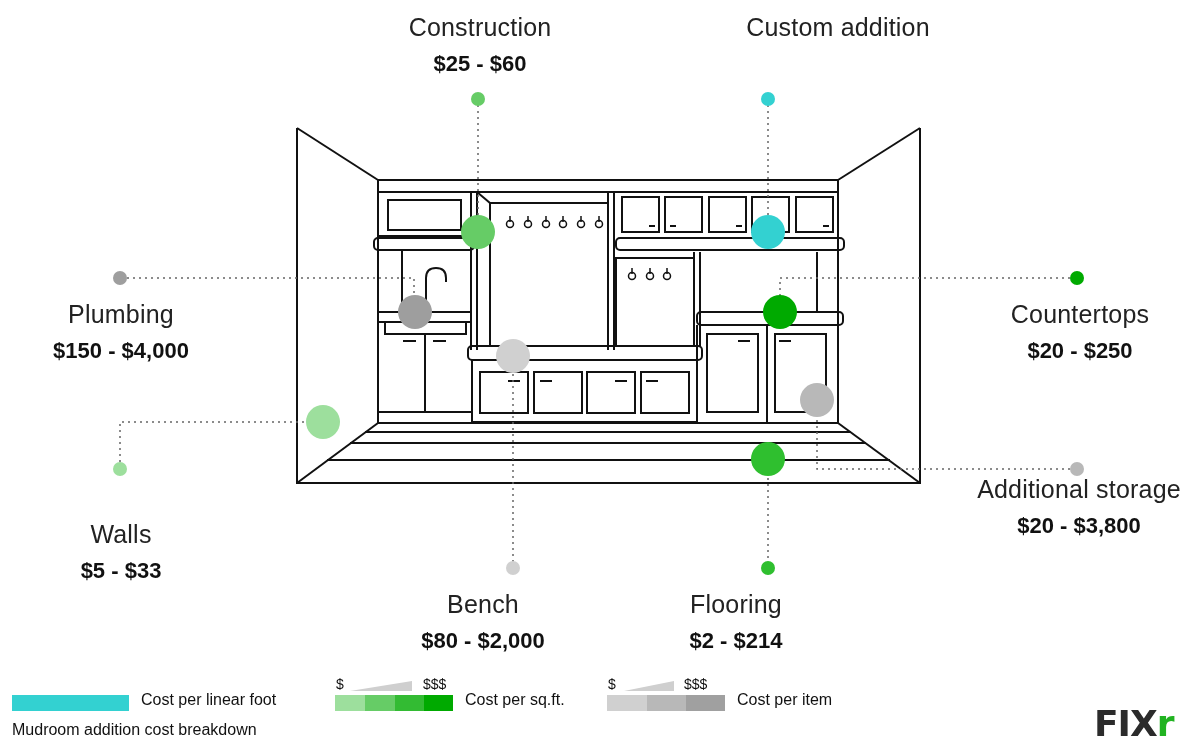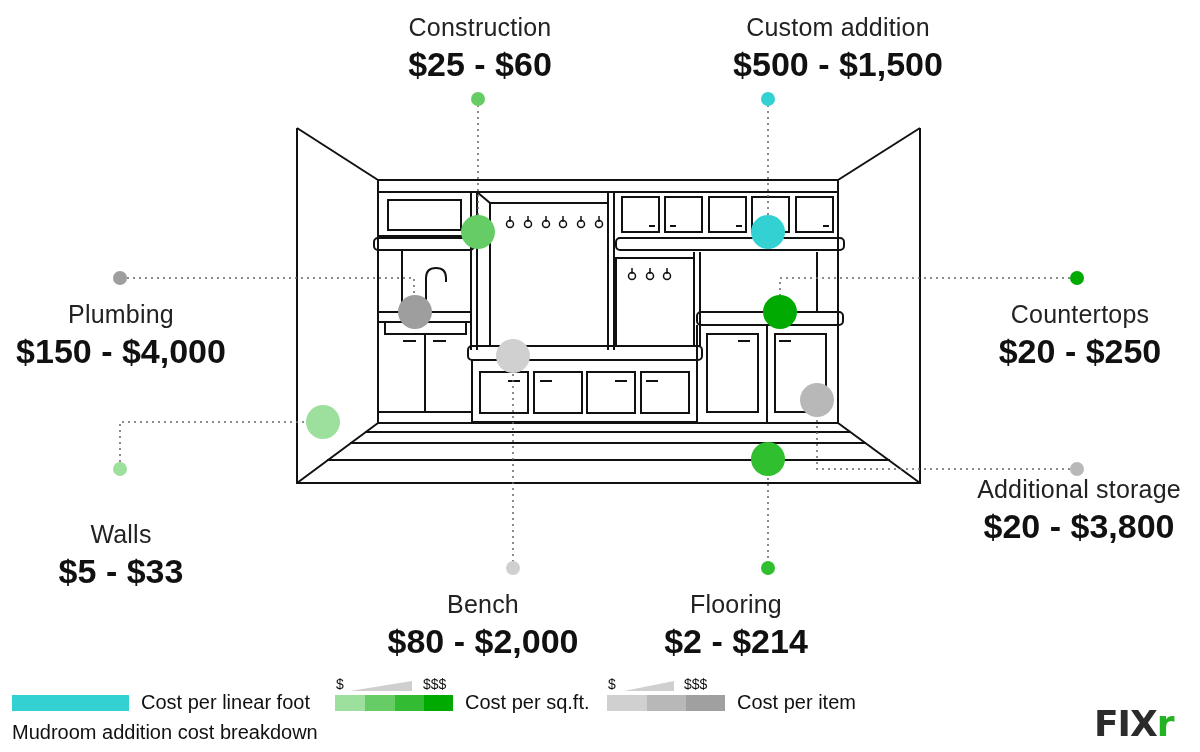--- a/index.html
+++ b/index.html
@@ -1,22 +1,22 @@
 <!DOCTYPE html>
 <html><head>
 <meta charset="utf-8">
 <style>
   html, body { margin: 0; padding: 0; background: #ffffff; }
   body { width: 1200px; height: 752px; position: relative; overflow: hidden;
          font-family: "Liberation Sans", "DejaVu Sans", sans-serif; color: #111; }
   #stage { position: absolute; left: 0; top: 0; width: 1200px; height: 752px; }
   .label { position: absolute; text-align: center; transform: translateX(-50%); white-space: nowrap; }
   .label .name { font-size: 25px; font-weight: 300; color: #222; line-height: 30px; letter-spacing: 0.2px; }
-  .label .price { font-size: 34px; font-weight: 700; color: #111; line-height: 36px; margin-top: 4px; }
-  .legend { position: absolute; font-size: 20px; color: #111; }
+  .label .price { font-size: 22px; font-weight: 700; color: #111; line-height: 36px; margin-top: 4px; }
+  .legend { position: absolute; font-size: 16px; color: #111; }
   .sw { position: absolute; height: 16px; }
   .tiny { position: absolute; font-size: 14px; color: #111; }
   .logo { position: absolute; left: 1094px; top: 706px; font-family: "DejaVu Sans", sans-serif;
           font-weight: 700; font-size: 36px; letter-spacing: -1px; color: #2b2b2b; line-height: 36px; }
   .logo .r { color: #21b321; }
 </style>
 </head>
 <body>
 
 <div id="stage">
@@ -155,21 +155,20 @@
     <circle cx="513" cy="568" r="7" fill="#d0d0d0"></circle>
     <circle cx="768" cy="568" r="7" fill="#2fbf2f"></circle>
   </svg>
 
   <div class="label" style="left:480px;top:12px;">
     <div class="name">Construction</div>
     <div class="price">$25 - $60</div>
   </div>
   <div class="label" style="left:838px;top:12px;">
     <div class="name">Custom addition</div>
-    <div class="price">$500 - $1,500</div>
   </div>
   <div class="label" style="left:121px;top:299px;">
     <div class="name">Plumbing</div>
     <div class="price">$150 - $4,000</div>
   </div>
   <div class="label" style="left:1080px;top:299px;">
     <div class="name">Countertops</div>
     <div class="price">$20 - $250</div>
   </div>
   <div class="label" style="left:121px;top:491px;margin-top:28px;">

